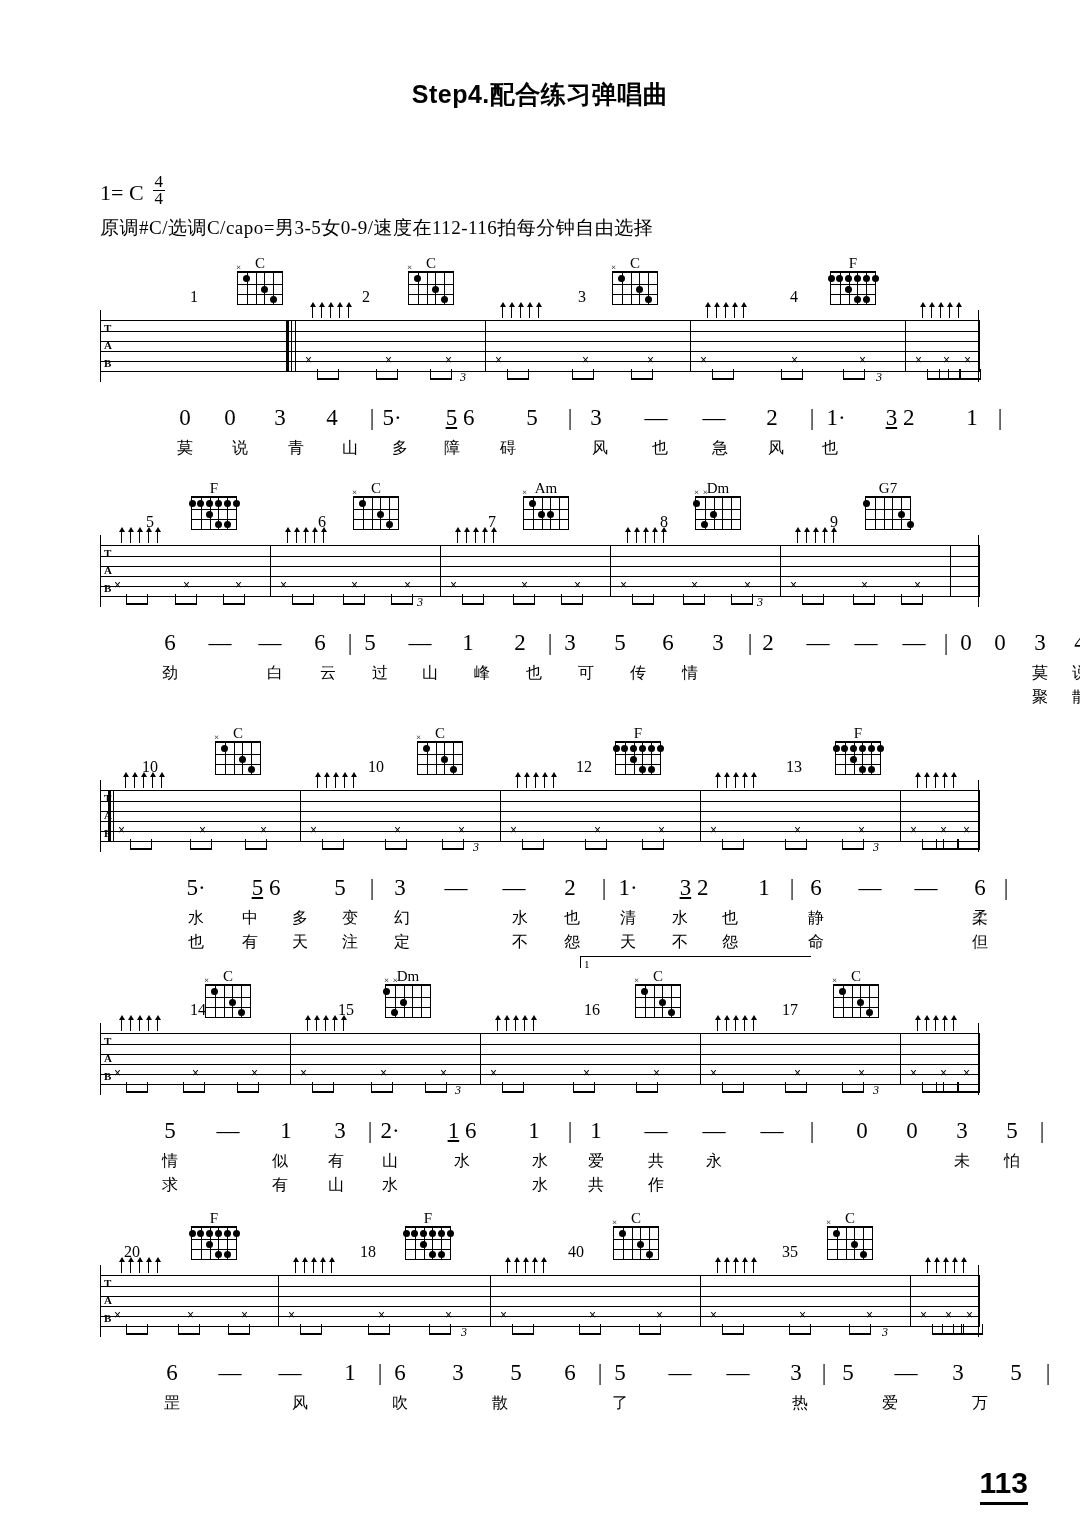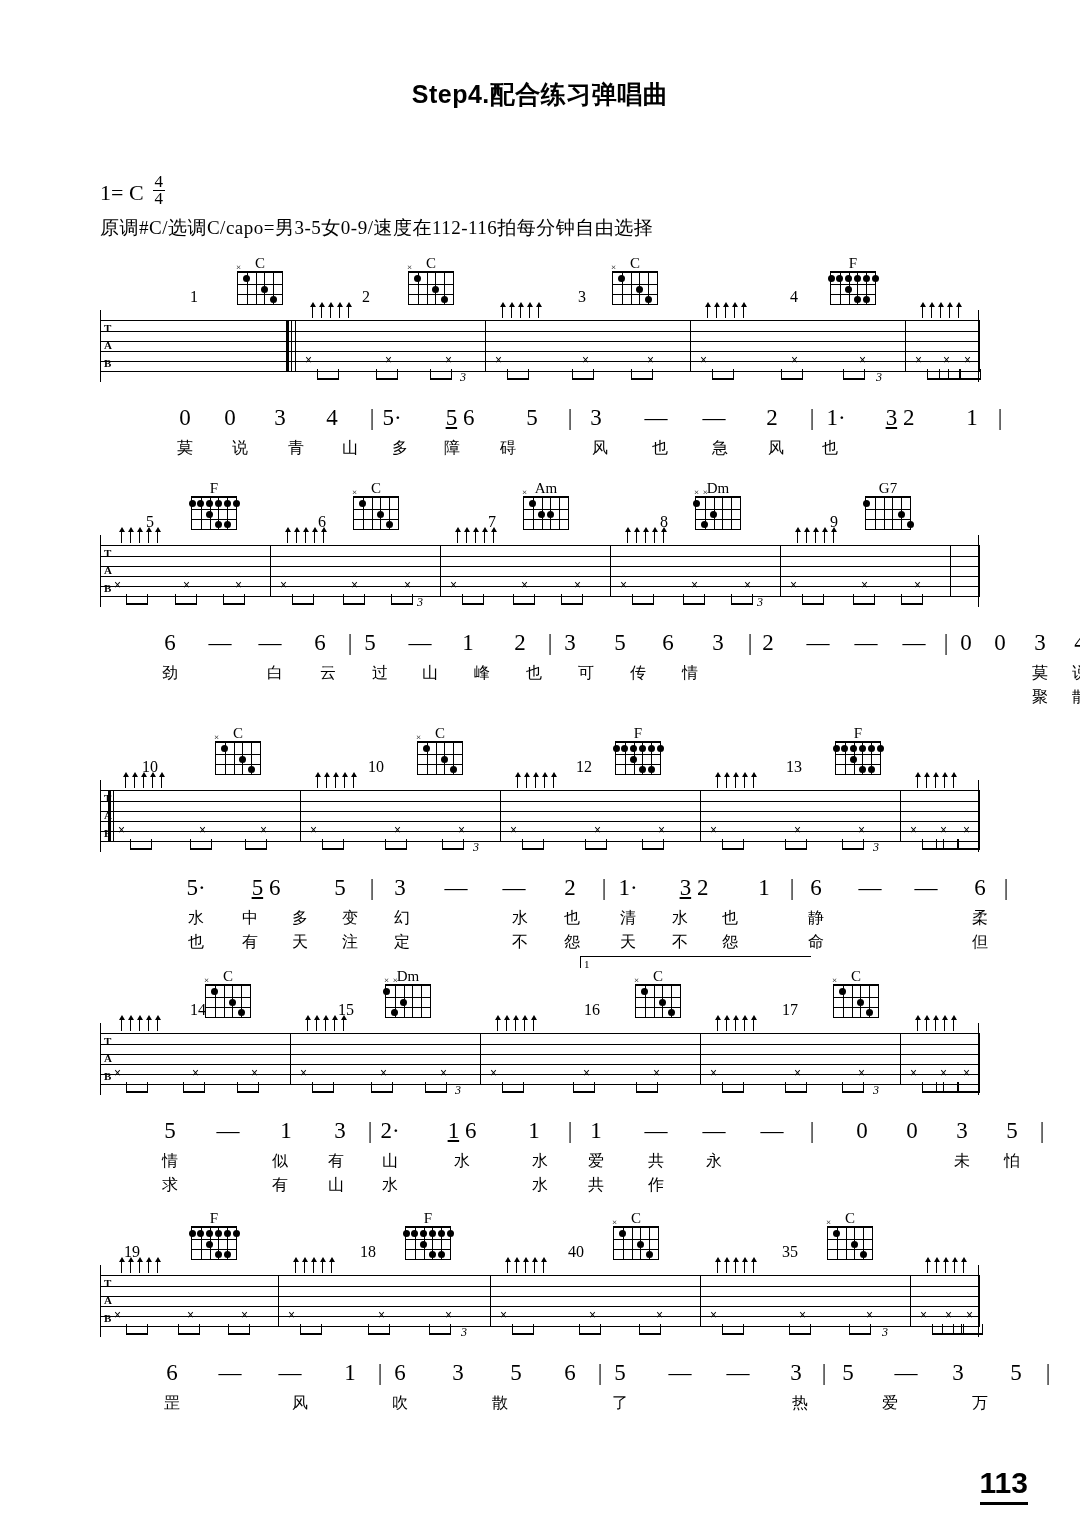--- a/index.html
+++ b/index.html
@@ -1229,21 +1229,21 @@
           <div class="v" style="left: 26.4px;"></div>
           <div class="v" style="left: 35.2px;"></div>
           <div class="h" style="top: 10.6667px;"></div>
           <div class="h" style="top: 21.3333px;"></div>
           <div class="dot" style="left: 5.3px; top: 1.83333px;"></div>
           <div class="dot" style="left: 22.9px; top: 12.5px;"></div>
           <div class="dot" style="left: 31.7px; top: 23.1667px;"></div>
           <div class="xm" style="left: -2px;">×</div>
         </div>
       </div>
-      <div class="measnum" style="left: 124px; top: 33px;">19</div>
+      <div class="measnum" style="left: 124px; top: 33px;">20</div>
       <div class="measnum" style="left: 360px; top: 33px;">18</div>
       <div class="measnum" style="left: 568px; top: 33px;">40</div>
       <div class="measnum" style="left: 782px; top: 33px;">35</div>
       <div class="staff" style="top: 65px;">
         <div class="ln" style="top: 10px;"></div>
         <div class="ln" style="top: 20px;"></div>
         <div class="ln" style="top: 30px;"></div>
         <div class="ln" style="top: 40px;"></div>
         <div class="tabmark">T<br>A<br>B</div>
         <div class="barline" style="left: 178px;"></div>

